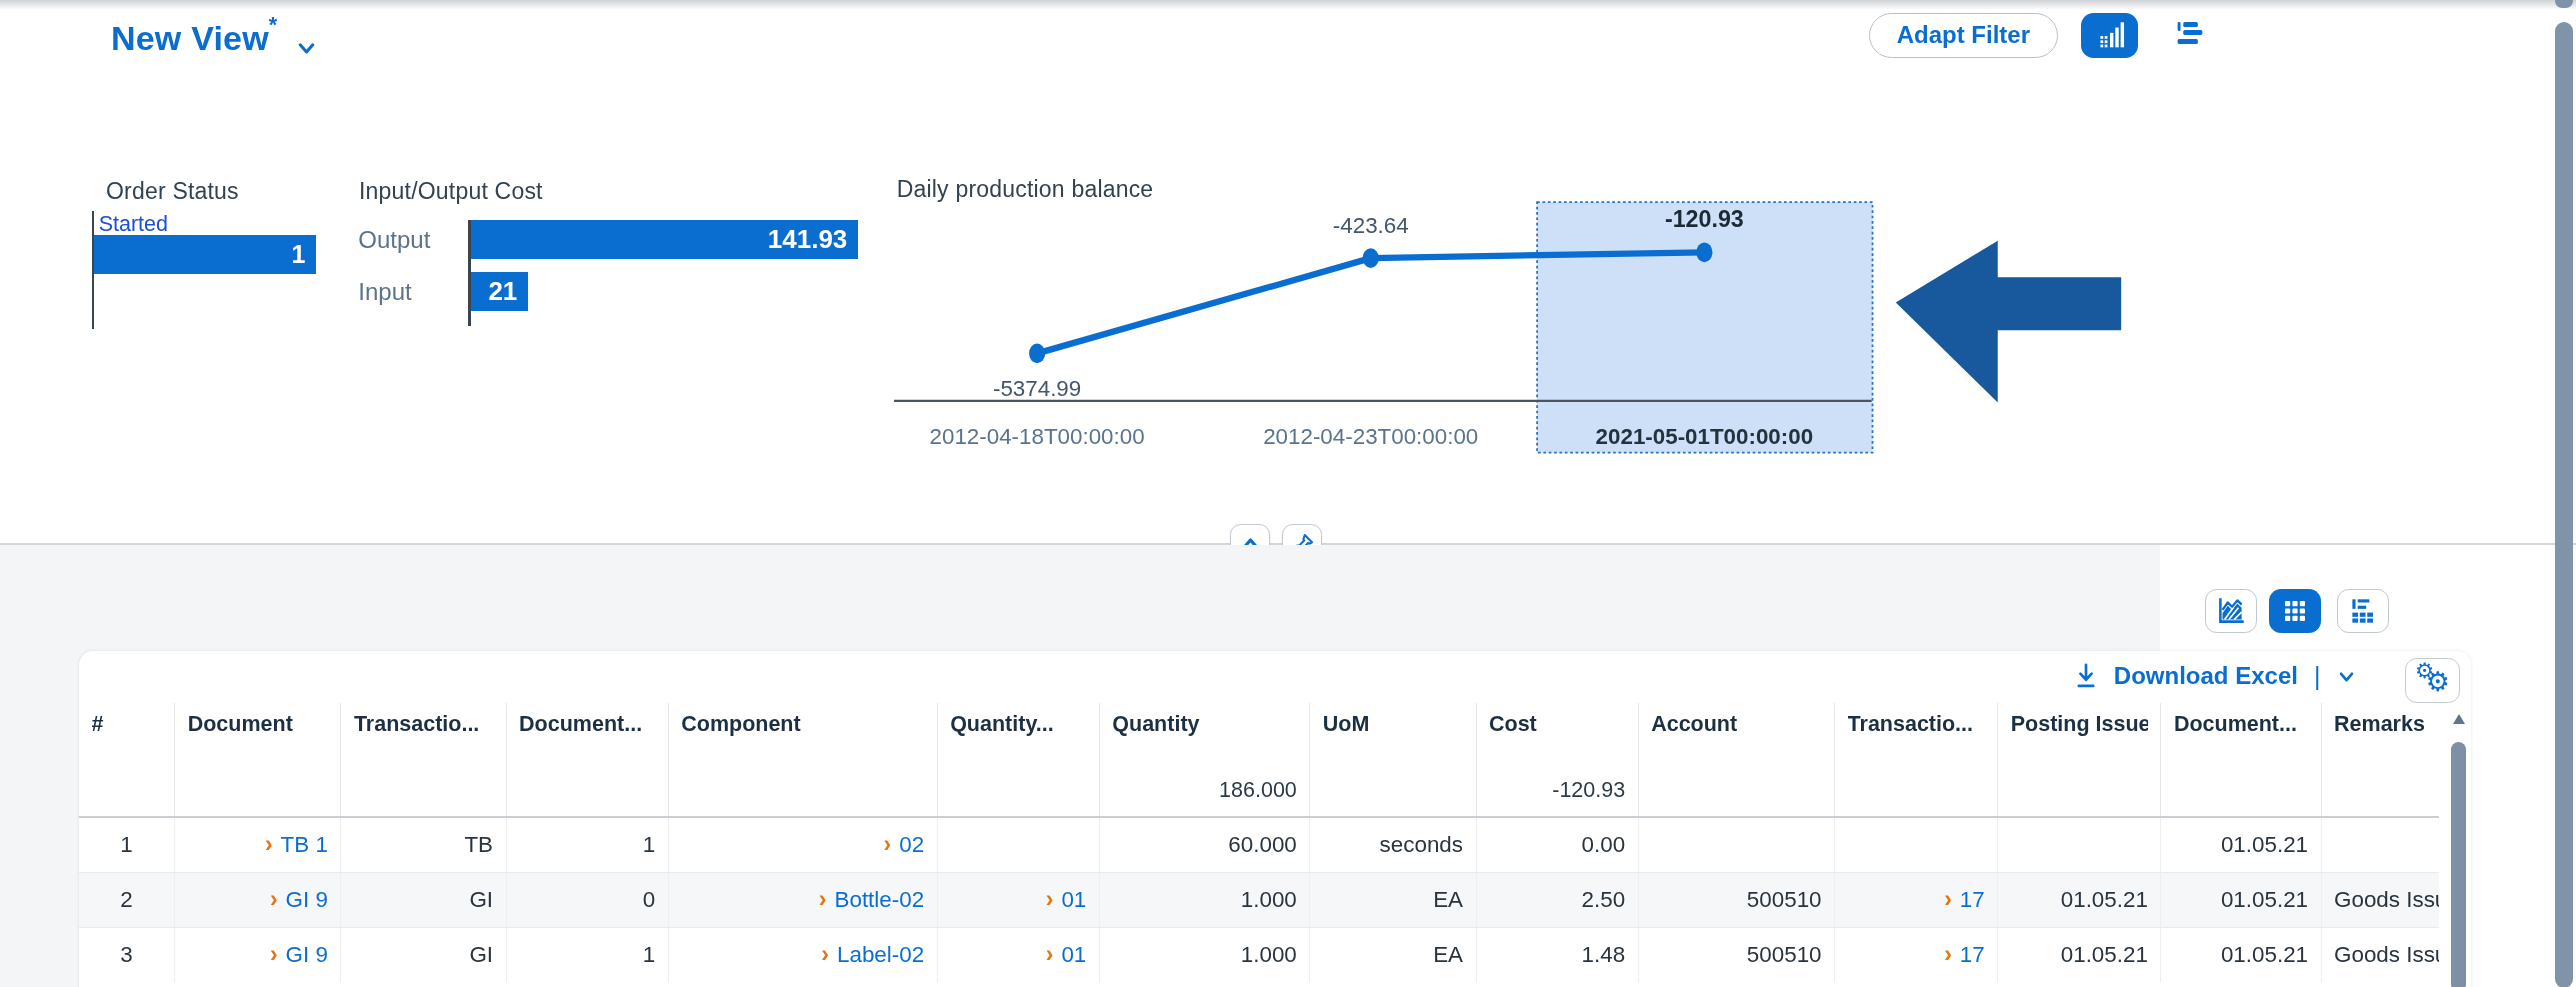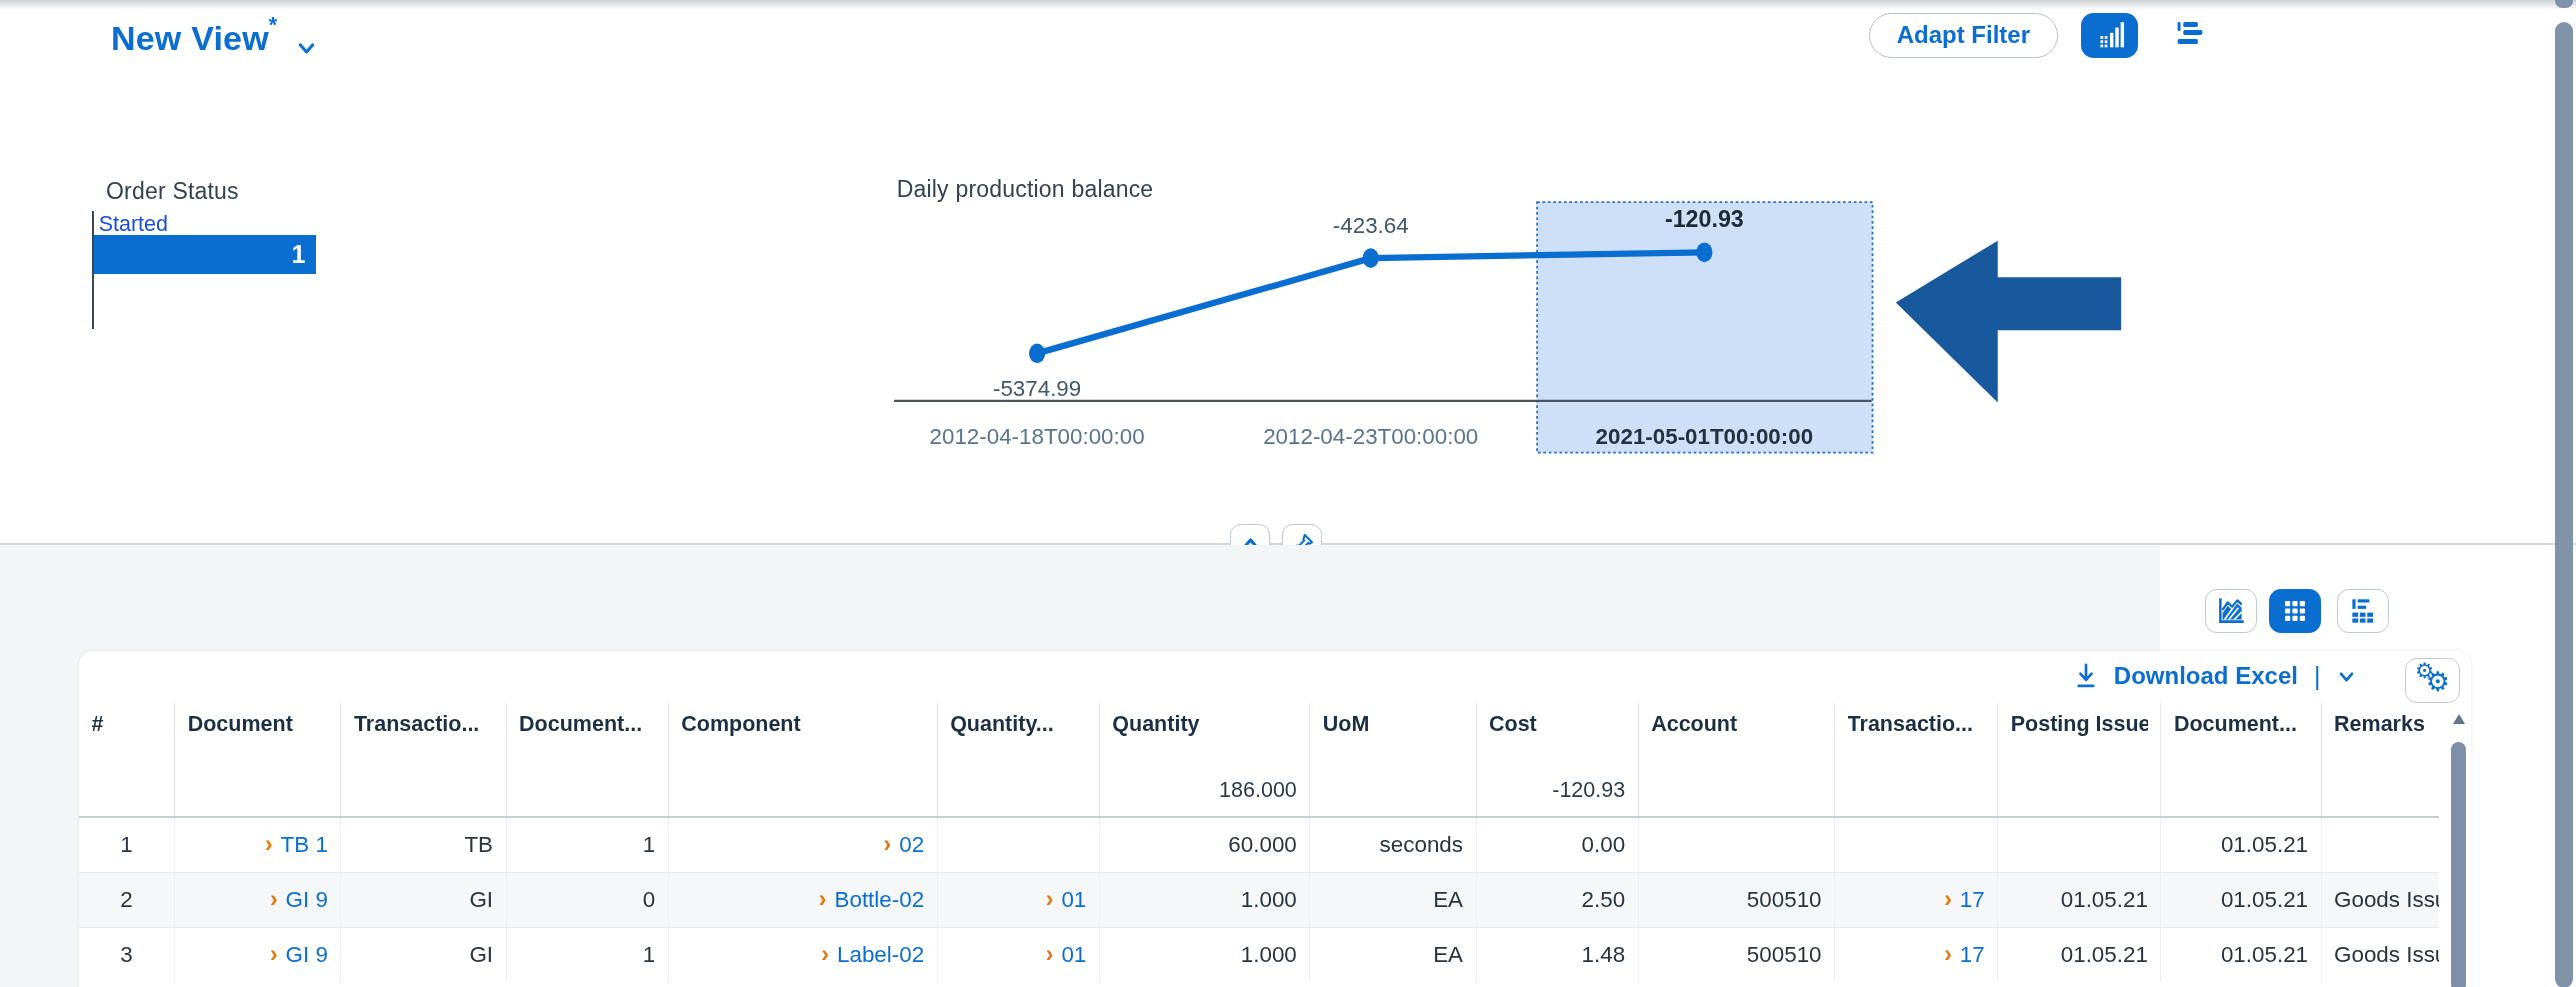--- a/index.html
+++ b/index.html
@@ -157,20 +157,34 @@
       <div class="chart-title">Order Status</div>
       <div class="os-axis"></div>
       <div id="os-bars">
           <div class="os-cat" style="top: 77px;">Started</div>
           <div class="os-bar" style="top: 100px; width: 222px;">
             <span>1</span>
           </div>
         </div>
     </div>
 
+    <div class="chart-io">
+      <div class="chart-title">Input/Output Cost</div>
+      <div class="io-axis"></div>
+      <div id="io-bars">
+          <div class="io-row-label" style="top: 91px;">Output</div>
+          <div class="io-bar" style="top: 85px; width: 387px;">
+            <span>141.93</span>
+          </div>
+          <div class="io-row-label" style="top: 143px;">Input</div>
+          <div class="io-bar" style="top: 137px; width: 57px;">
+            <span>21</span>
+          </div>
+        </div>
+    </div>
 
     <div class="chart-line">
       <div class="chart-title">Daily production balance</div>
       <svg id="line-svg" width="1288" height="367" viewBox="0 0 1440 410">
           <rect x="719" y="75" width="375" height="280" fill="#cde0f8" stroke="#2a6fc8" stroke-width="2" stroke-dasharray="3 3"></rect>
           <line x1="0" y1="297" x2="1093" y2="297" stroke="#4a555f" stroke-width="2.5"></line>
           <polyline points="160,244 533,137.51043764250886 906,131" fill="none" stroke="#0a6ed1" stroke-width="7" stroke-linecap="round" stroke-linejoin="round"></polyline>
           <ellipse cx="160" cy="244" rx="9" ry="11" fill="#0a6ed1"></ellipse>
           <text x="160" y="292" text-anchor="middle" class="lbl-pt">-5374.99</text>
           <text x="160" y="345" text-anchor="middle" class="lbl-date">2012-04-18T00:00:00</text>

